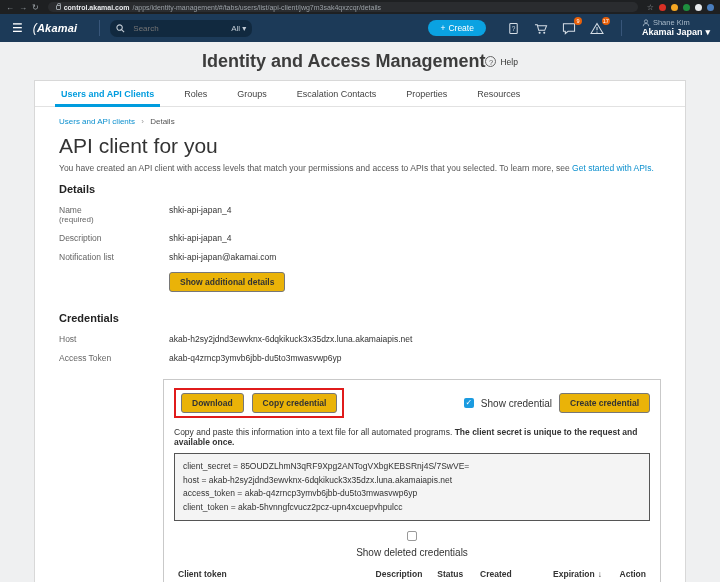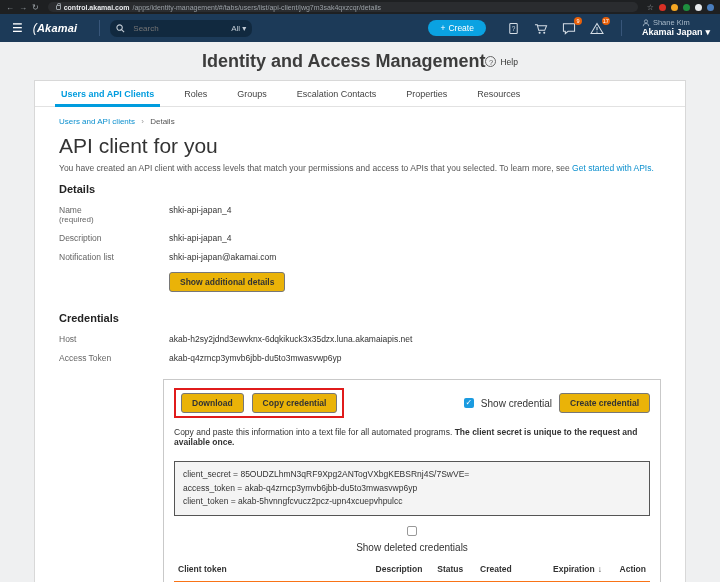--- a/index.html
+++ b/index.html
@@ -74,21 +74,21 @@
 
   .cred-panel { margin:16px 2px 0 104px; border:1px solid #c9c9c9; }
   .panel-inner { padding:8px 10px 0; }
   .cred-toolbar { display:flex; justify-content:space-between; align-items:center; }
   .red-annotation { border:2px solid #e01b1b; padding:3px 5px; display:inline-flex; gap:8px; }
   .right-controls { display:flex; align-items:center; gap:7px; }
   .checkbox { width:10px; height:10px; border-radius:2px; flex-shrink:0; cursor:pointer; }
   .checkbox.checked { background:#1b9be0; color:#fff; font-size:8px; line-height:10px; text-align:center; }
   .checkbox.unchecked { background:#fff; border:1px solid #999; }
   .check-label { font-size:10px; color:#333; }
-  .copy-text { font-size:8.5px; color:#333; margin:9px 0 14px; }
+  .copy-text { font-size:8.5px; color:#333; margin:9px 0 6px; }
   .copy-text b { font-weight:700; }
   .code-block { border:1px solid #555; background:#f4f4f4; padding:6px 8px; font-size:8.5px;
     color:#333; line-height:1.6; }
   .show-deleted { display:flex; gap:6px; align-items:center; margin:10px 0 2px;flex-direction:column; }
 
   table { width:100%; border-collapse:collapse; font-size:8.5px; margin-top:4px; }
   th { text-align:left; font-weight:700; color:#333; padding:7px 4px; border-bottom:7px solid #f97316;
     font-size:8.5px; white-space:nowrap; }
   td { padding:9px 4px; color:#333; vertical-align:top; }
   .col-token { width:42%; } .col-desc { width:13%; } .col-status { width:9%; }
@@ -243,20 +243,21 @@
             <span class="checkbox checked">✓</span>
             <span class="check-label">Show credential</span>
             <button class="btn">Create credential</button>
           </span>
         </div>
 
         <div class="copy-text"><span>Copy and paste this information into a text file for all automated programs. </span><b>The client secret is unique to the request and available once.</b></div>
 
         <div class="code-block">
           <div>client_secret = 85OUDZLhmN3qRF9Xpg2ANTogVXbgKEBSRnj4S/7SwVE=</div>
+          <div>host = akab-h2sy2jdnd3ewvknx-6dqkikuck3x35dzx.luna.akamaiapis.net</div>
           <div>access_token = akab-q4zrncp3ymvb6jbb-du5to3mwasvwp6yp</div>
           <div>client_token = akab-5hvnngfcvucz2pcz-upn4xcuepvhpulcc</div>
         </div>
 
         <div class="show-deleted">
           <span class="checkbox unchecked"></span>
           <span class="check-label">Show deleted credentials</span>
         </div>
 
         <table>

